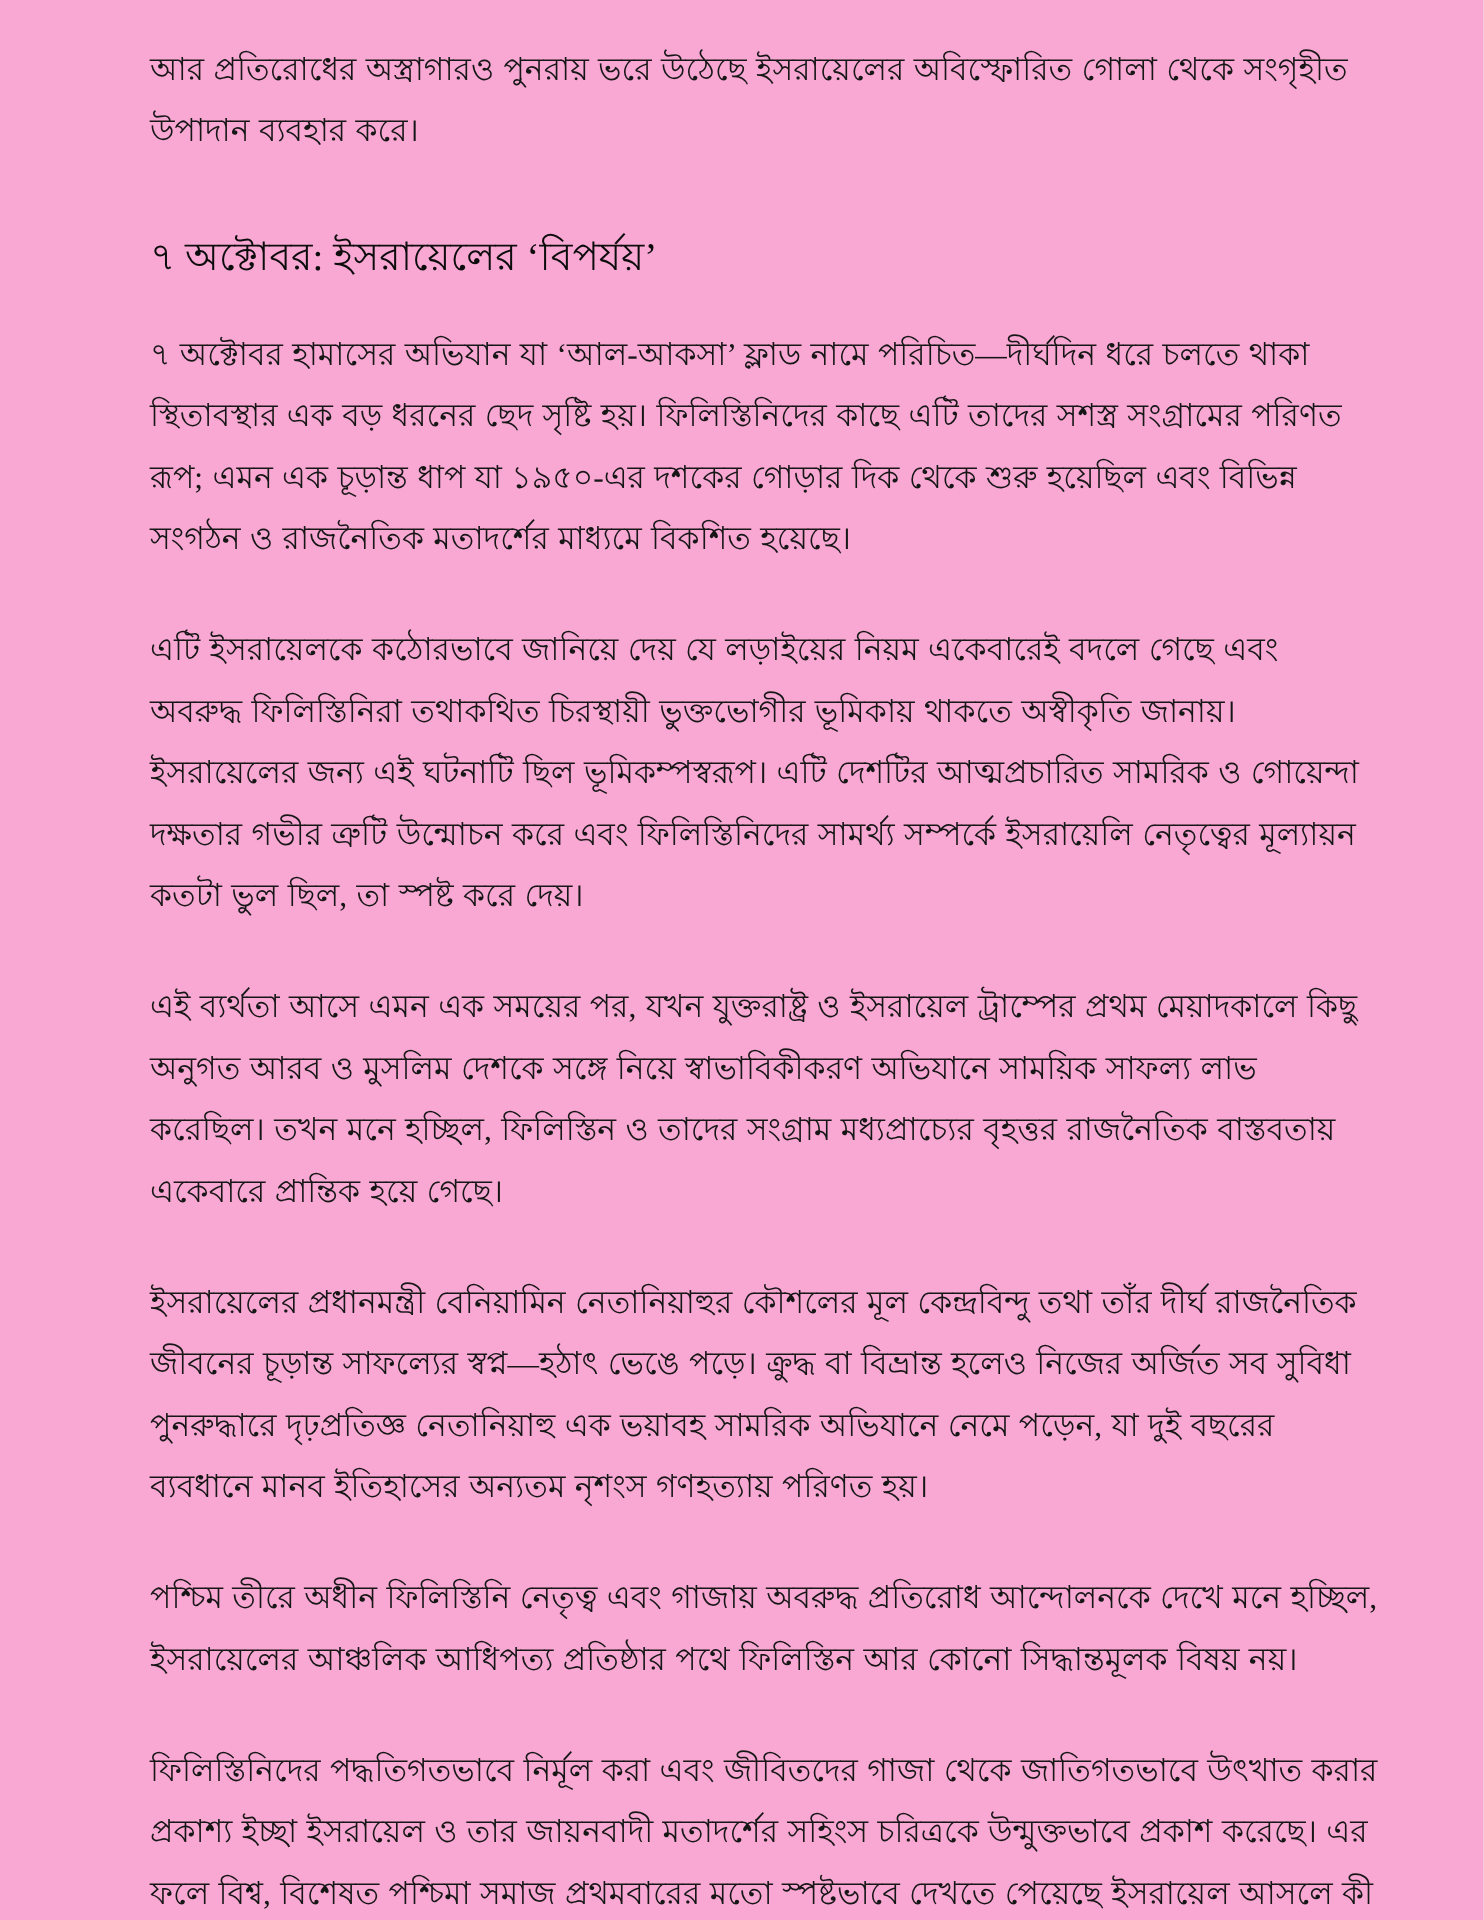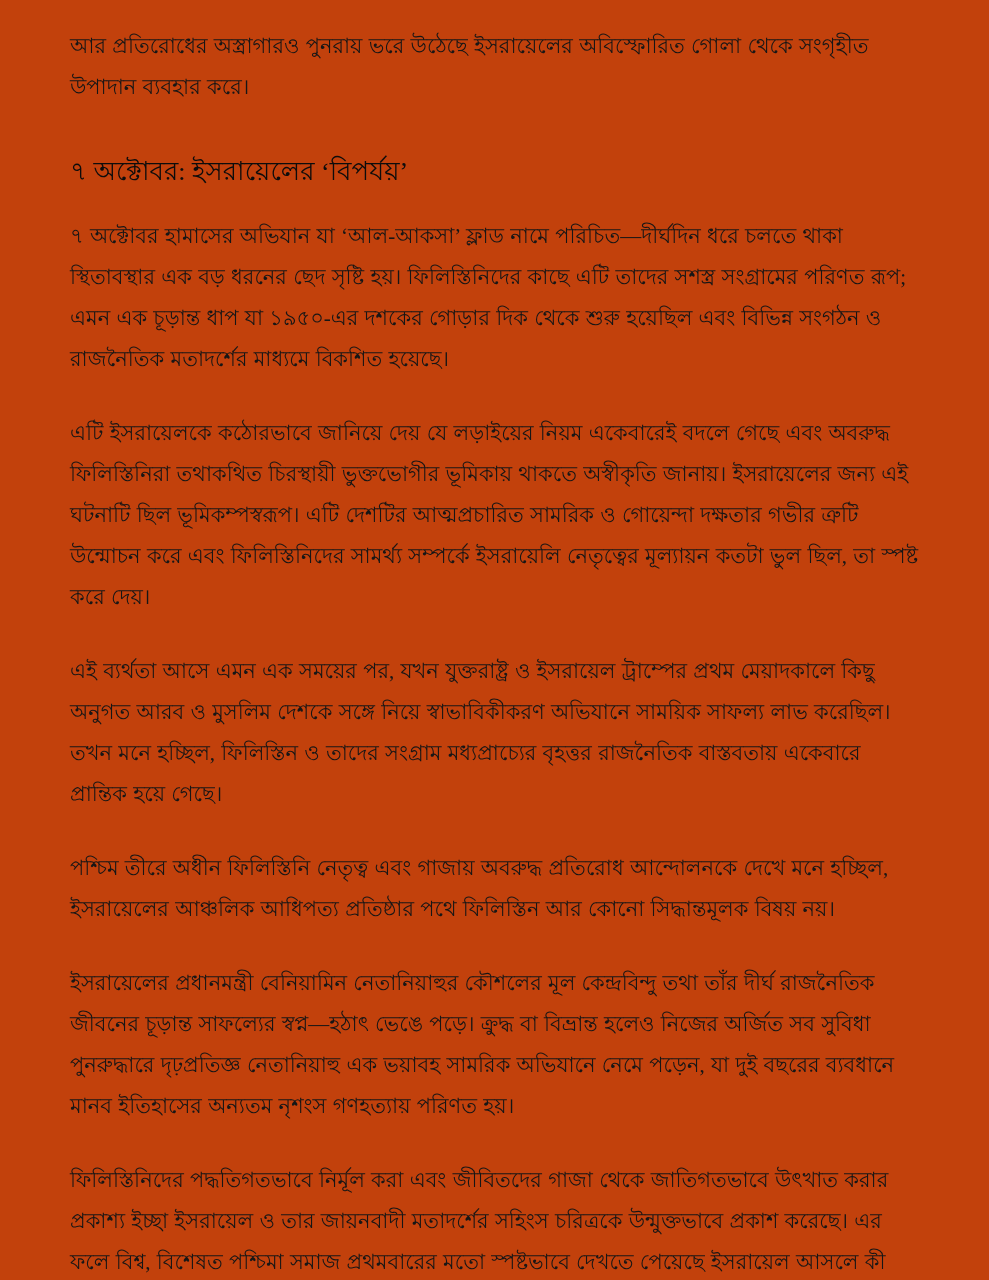--- a/index.html
+++ b/index.html
@@ -5,23 +5,23 @@
   html, body {
     margin: 0;
     padding: 0;
     background: #e9e9e9;
   }
   .page {
     position: relative;
     width: 989px;
     height: 1280px;
     margin: 0 auto;
-    background: #c2410c;
+    background: #f9a8d4;
     box-sizing: border-box;
-    padding: 26px 70px 0 70px;
+    padding: 26px 70px 0 100px;
     overflow: hidden;
     font-family: "Liberation Serif", "DejaVu Serif", serif;
     color: #161616;
   }
   .doc-body {
     width: 100%;
   }
   .para {
     font-size: 21px;
     line-height: 41px;
@@ -55,20 +55,20 @@
     <p class="para">আর প্রতিরোধের অস্ত্রাগারও পুনরায় ভরে উঠেছে ইসরায়েলের অবিস্ফোরিত গোলা থেকে সংগৃহীত উপাদান ব্যবহার করে।</p>
 
     <h2 class="heading">৭ অক্টোবর: ইসরায়েলের ‘বিপর্যয়’</h2>
 
     <p class="para">৭ অক্টোবর হামাসের অভিযান যা ‘আল-আকসা’ ফ্লাড নামে পরিচিত—দীর্ঘদিন ধরে চলতে থাকা স্থিতাবস্থার এক বড় ধরনের ছেদ সৃষ্টি হয়। ফিলিস্তিনিদের কাছে এটি তাদের সশস্ত্র সংগ্রামের পরিণত রূপ; এমন এক চূড়ান্ত ধাপ যা ১৯৫০-এর দশকের গোড়ার দিক থেকে শুরু হয়েছিল এবং বিভিন্ন সংগঠন ও রাজনৈতিক মতাদর্শের মাধ্যমে বিকশিত হয়েছে।</p>
 
     <p class="para">এটি ইসরায়েলকে কঠোরভাবে জানিয়ে দেয় যে লড়াইয়ের নিয়ম একেবারেই বদলে গেছে এবং অবরুদ্ধ ফিলিস্তিনিরা তথাকথিত চিরস্থায়ী ভুক্তভোগীর ভূমিকায় থাকতে অস্বীকৃতি জানায়। ইসরায়েলের জন্য এই ঘটনাটি ছিল ভূমিকম্পস্বরূপ। এটি দেশটির আত্মপ্রচারিত সামরিক ও গোয়েন্দা দক্ষতার গভীর ত্রুটি উন্মোচন করে এবং ফিলিস্তিনিদের সামর্থ্য সম্পর্কে ইসরায়েলি নেতৃত্বের মূল্যায়ন কতটা ভুল ছিল, তা স্পষ্ট করে দেয়।</p>
 
     <p class="para">এই ব্যর্থতা আসে এমন এক সময়ের পর, যখন যুক্তরাষ্ট্র ও ইসরায়েল ট্রাম্পের প্রথম মেয়াদকালে কিছু অনুগত আরব ও মুসলিম দেশকে সঙ্গে নিয়ে স্বাভাবিকীকরণ অভিযানে সাময়িক সাফল্য লাভ করেছিল। তখন মনে হচ্ছিল, ফিলিস্তিন ও তাদের সংগ্রাম মধ্যপ্রাচ্যের বৃহত্তর রাজনৈতিক বাস্তবতায় একেবারে প্রান্তিক হয়ে গেছে।</p>
 
+    <p class="para">ইসরায়েলের প্রধানমন্ত্রী বেনিয়ামিন নেতানিয়াহুর কৌশলের মূল কেন্দ্রবিন্দু তথা তাঁর দীর্ঘ রাজনৈতিক জীবনের চূড়ান্ত সাফল্যের স্বপ্ন—হঠাৎ ভেঙে পড়ে। ক্রুদ্ধ বা বিভ্রান্ত হলেও নিজের অর্জিত সব সুবিধা পুনরুদ্ধারে দৃঢ়প্রতিজ্ঞ নেতানিয়াহু এক ভয়াবহ সামরিক অভিযানে নেমে পড়েন, যা দুই বছরের ব্যবধানে মানব ইতিহাসের অন্যতম নৃশংস গণহত্যায় পরিণত হয়।</p>
+
     <p class="para">পশ্চিম তীরে অধীন ফিলিস্তিনি নেতৃত্ব এবং গাজায় অবরুদ্ধ প্রতিরোধ আন্দোলনকে দেখে মনে হচ্ছিল, ইসরায়েলের আঞ্চলিক আধিপত্য প্রতিষ্ঠার পথে ফিলিস্তিন আর কোনো সিদ্ধান্তমূলক বিষয় নয়।</p>
-
-    <p class="para">ইসরায়েলের প্রধানমন্ত্রী বেনিয়ামিন নেতানিয়াহুর কৌশলের মূল কেন্দ্রবিন্দু তথা তাঁর দীর্ঘ রাজনৈতিক জীবনের চূড়ান্ত সাফল্যের স্বপ্ন—হঠাৎ ভেঙে পড়ে। ক্রুদ্ধ বা বিভ্রান্ত হলেও নিজের অর্জিত সব সুবিধা পুনরুদ্ধারে দৃঢ়প্রতিজ্ঞ নেতানিয়াহু এক ভয়াবহ সামরিক অভিযানে নেমে পড়েন, যা দুই বছরের ব্যবধানে মানব ইতিহাসের অন্যতম নৃশংস গণহত্যায় পরিণত হয়।</p>
 
     <p class="para">ফিলিস্তিনিদের পদ্ধতিগতভাবে নির্মূল করা এবং জীবিতদের গাজা থেকে জাতিগতভাবে উৎখাত করার প্রকাশ্য ইচ্ছা ইসরায়েল ও তার জায়নবাদী মতাদর্শের সহিংস চরিত্রকে উন্মুক্তভাবে প্রকাশ করেছে। এর ফলে বিশ্ব, বিশেষত পশ্চিমা সমাজ প্রথমবারের মতো স্পষ্টভাবে দেখতে পেয়েছে ইসরায়েল আসলে কী এবং সব সময় কী ছিল।</p>
 
   </div>
 </div>
 
 </body></html>

